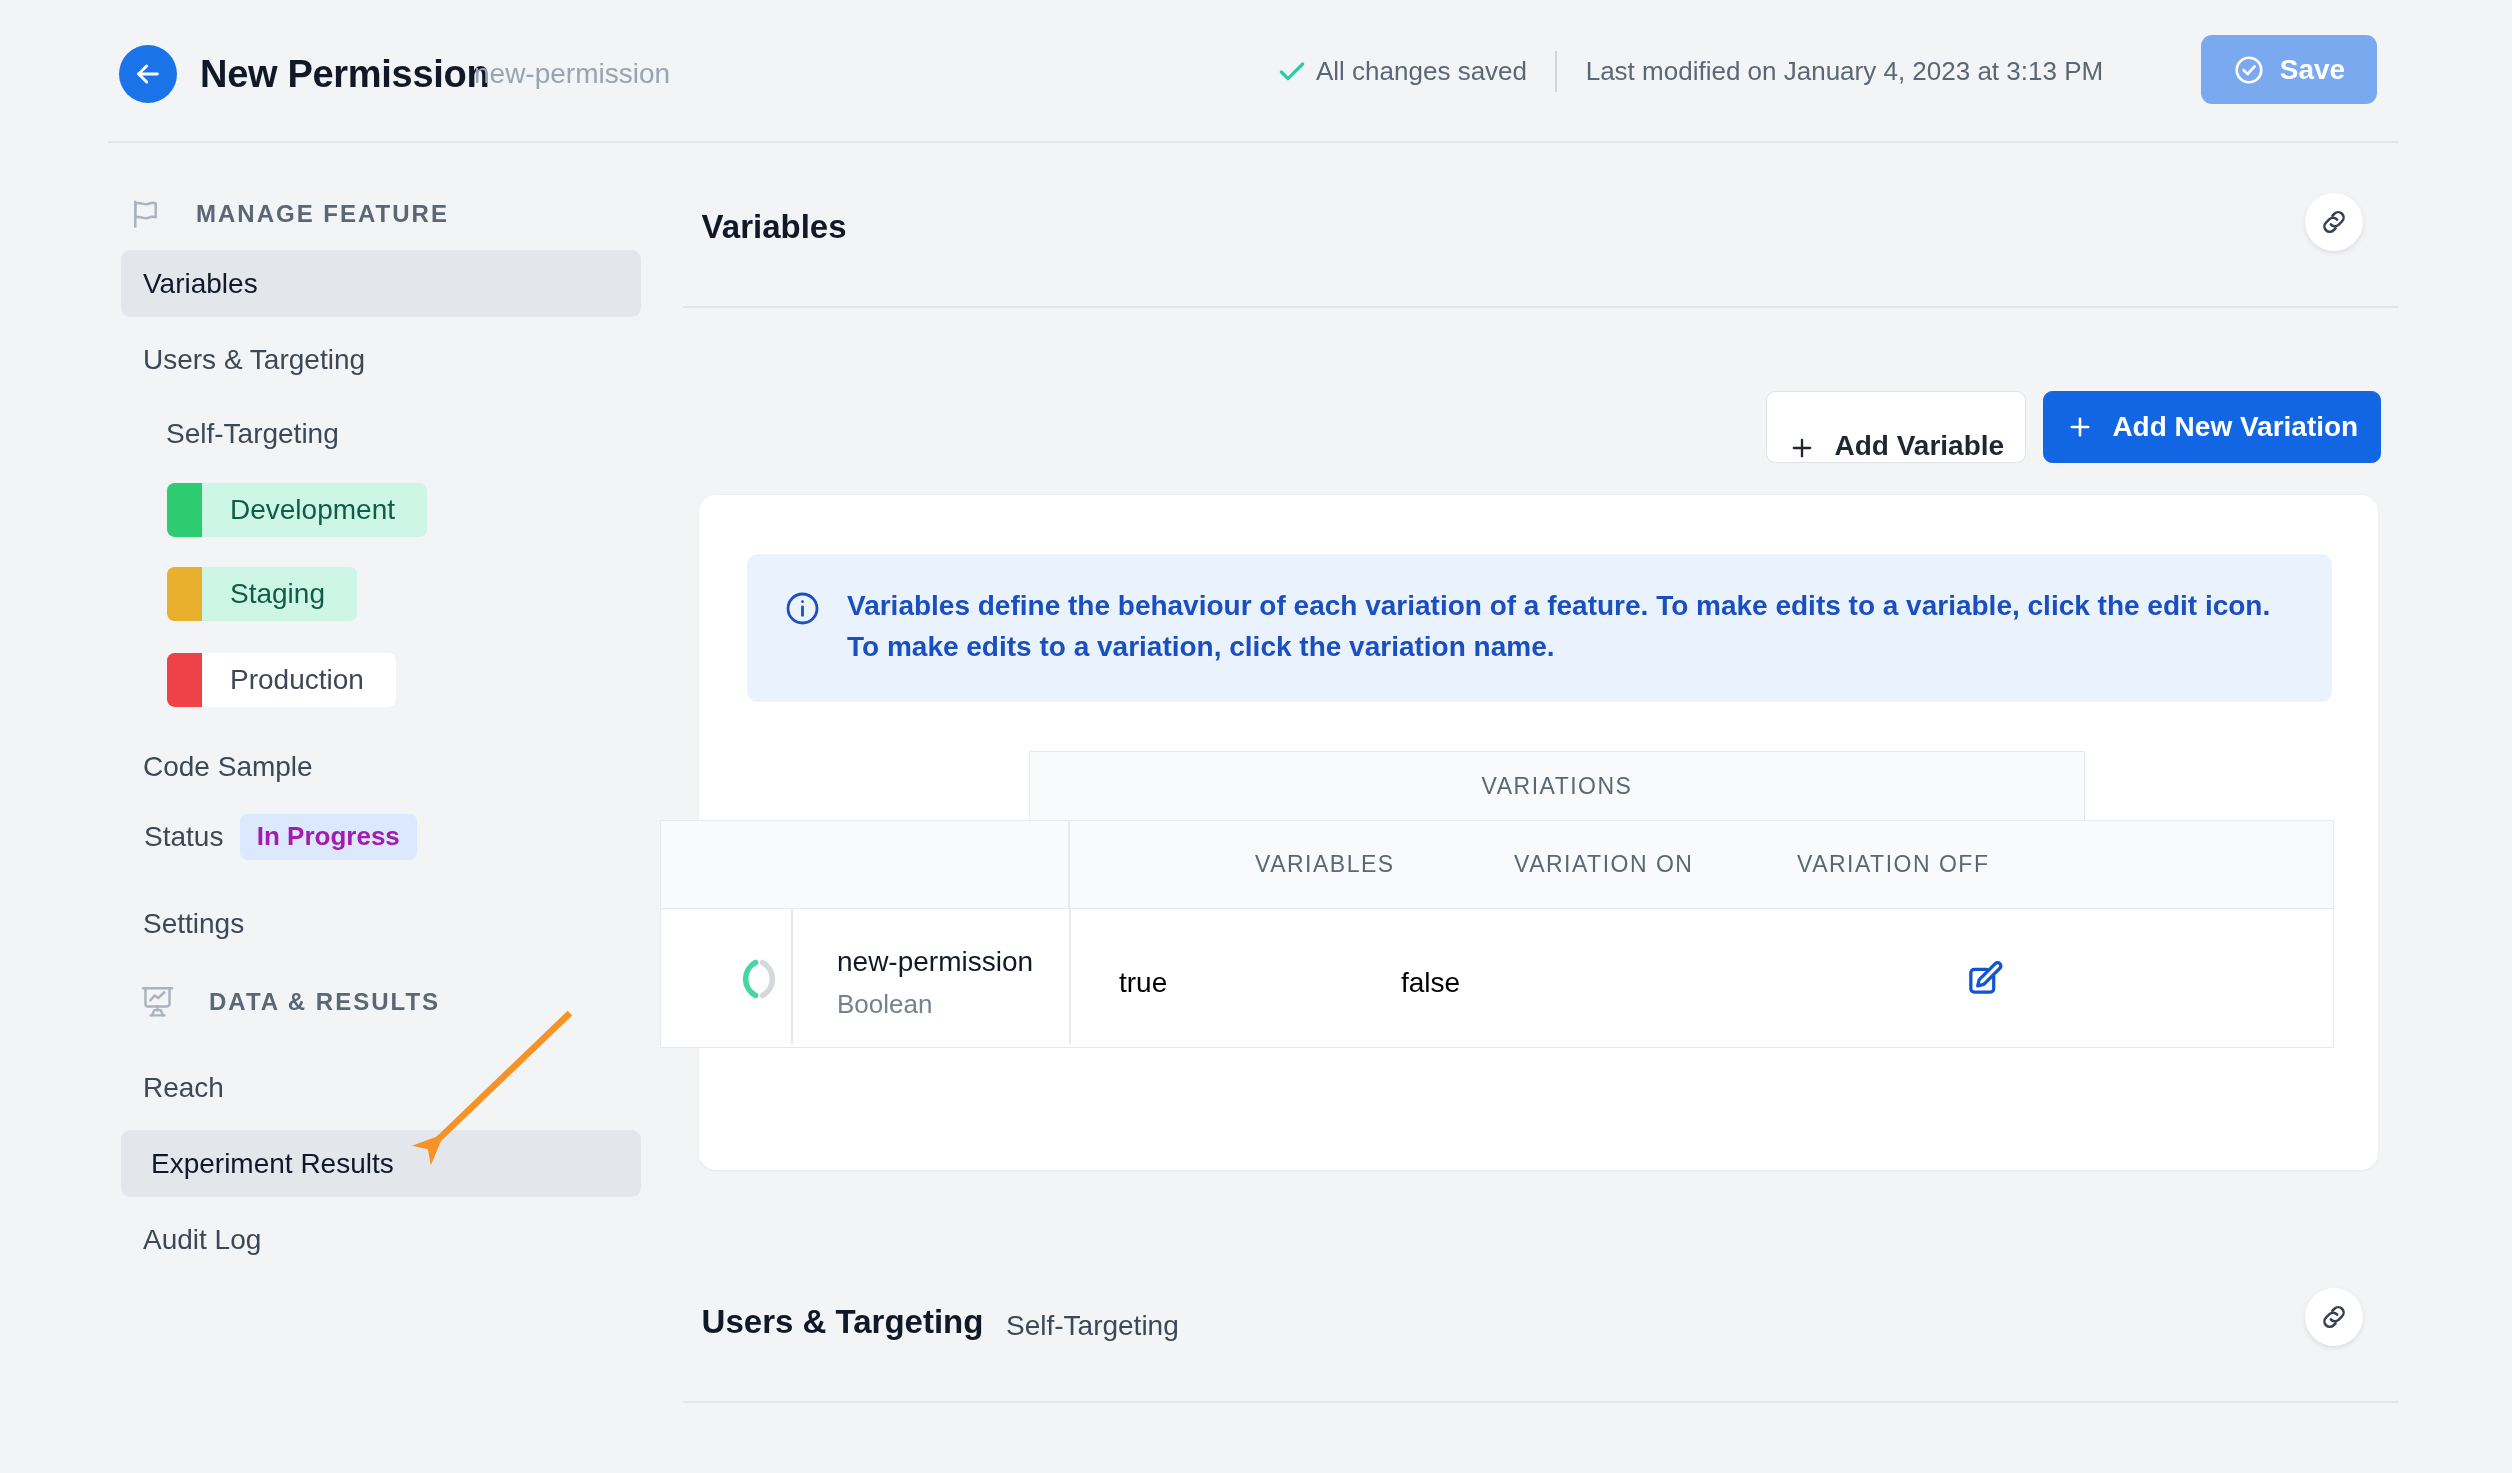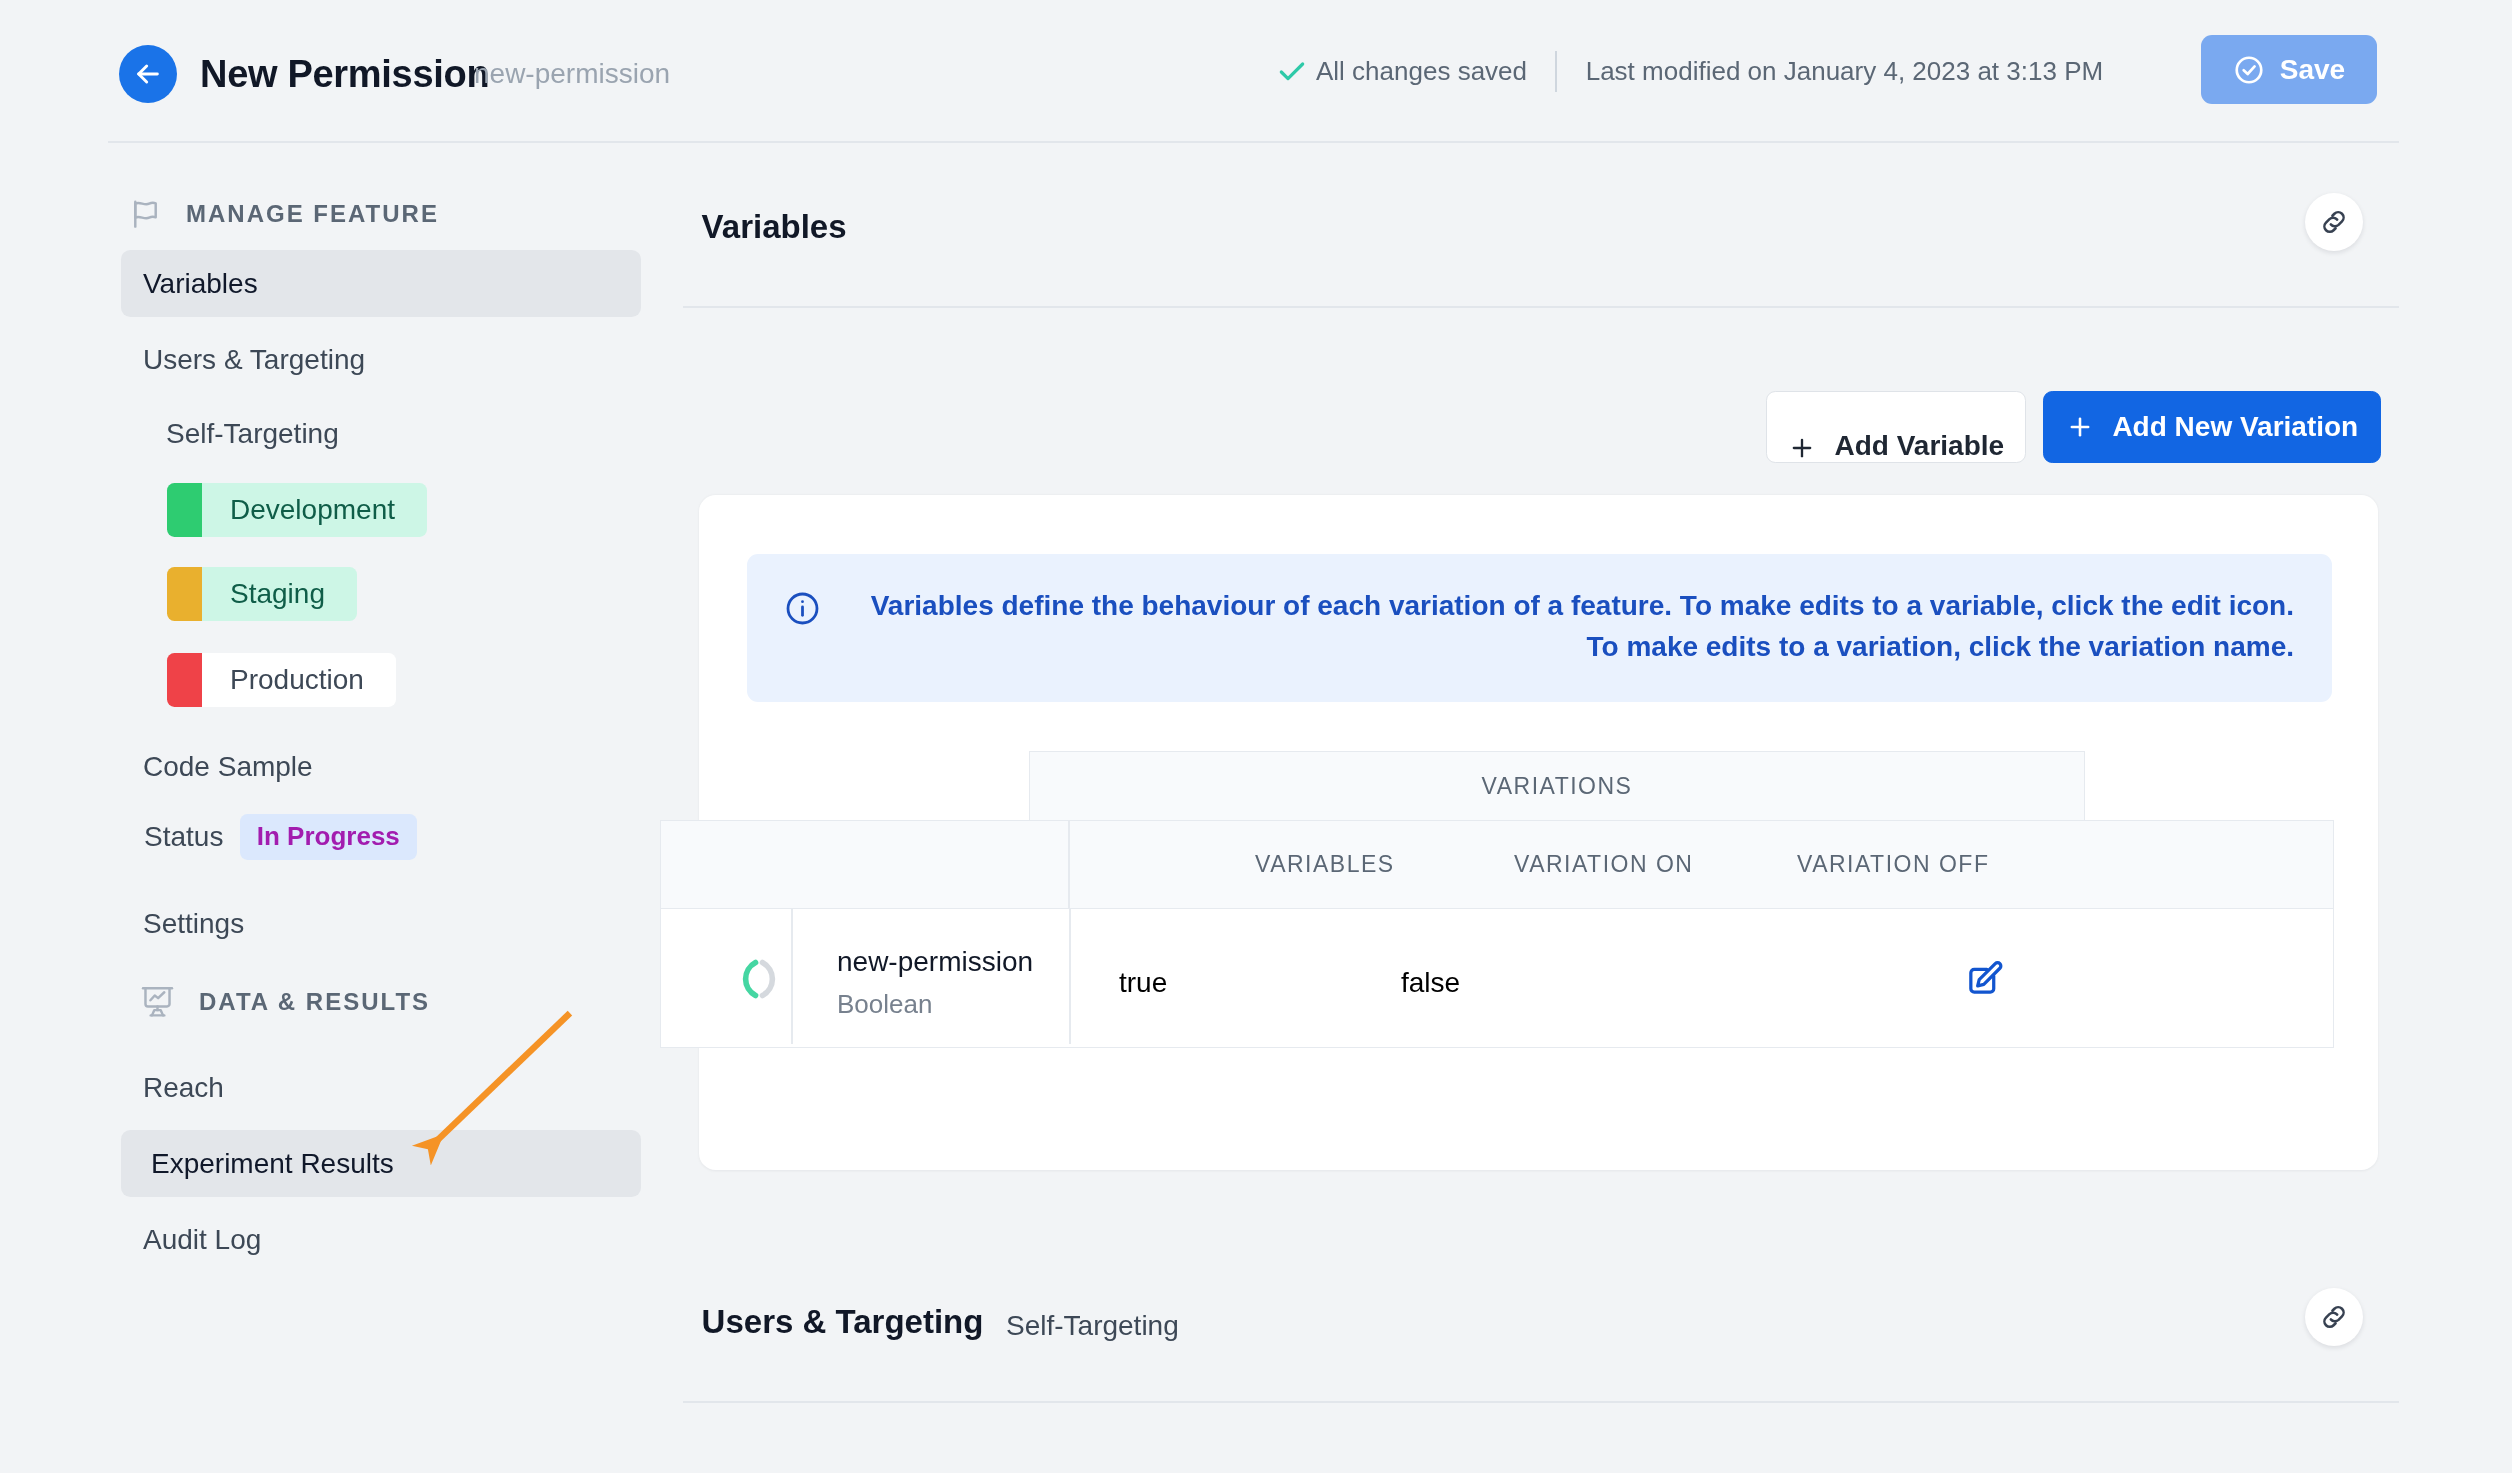--- a/index.html
+++ b/index.html
@@ -49,21 +49,21 @@
     width: 176px; height: 69px; border-radius: 11px;
     background: #7aa9f0; border: none; cursor: pointer;
     display: flex; align-items: center; justify-content: center; gap: 15px;
     color: #fff; font-size: 28px; font-weight: 700;
     font-family: "Liberation Sans", sans-serif;
   }
 
   
   .sidebar { position: absolute; left: 0; top: 148px; width: 668px; height: 1325px; }
   .side-section {
-    position: absolute; display: flex; align-items: center; gap: 23px;
+    position: absolute; display: flex; align-items: center; gap: 33px;
     left: 128px;
     justify-content: flex-end;
   }
   .side-section-label {
     font-size: 24px; font-weight: 700; letter-spacing: 2px; color: #5b6775;
   }
   .side-item {
     position: absolute; left: 121px; width: 520px; height: 67px;
     border-radius: 9.3px; display: flex; align-items: center;
     cursor: pointer;
@@ -132,21 +132,20 @@
     position: absolute; background: #ffffff; border-radius: 16.7px;
     box-shadow: 0 0.9px 2.8px rgba(17,24,39,.06);
   }
   .info-banner {
     position: absolute; background: #eaf2fe; border-radius: 11px;
     display: flex; gap: 26px; padding: 32px 37px;
   }
   .info-banner-text {
     font-size: 28px; line-height: 1.45; color: #1a4fbf; font-weight: 700;
     max-width: 1447px;
-    text-align: right;
   }
 
   
   .vtable { position: absolute; }
   .vt-grp {
     position: absolute; background: #f8fafc;
     border: 1.9px solid #e6eaef; border-bottom: none;
     display: flex; align-items: center; justify-content: center;
   }
   .vt-grp span { font-size: 23px; letter-spacing: 1.5px; color: #5b6775; }

